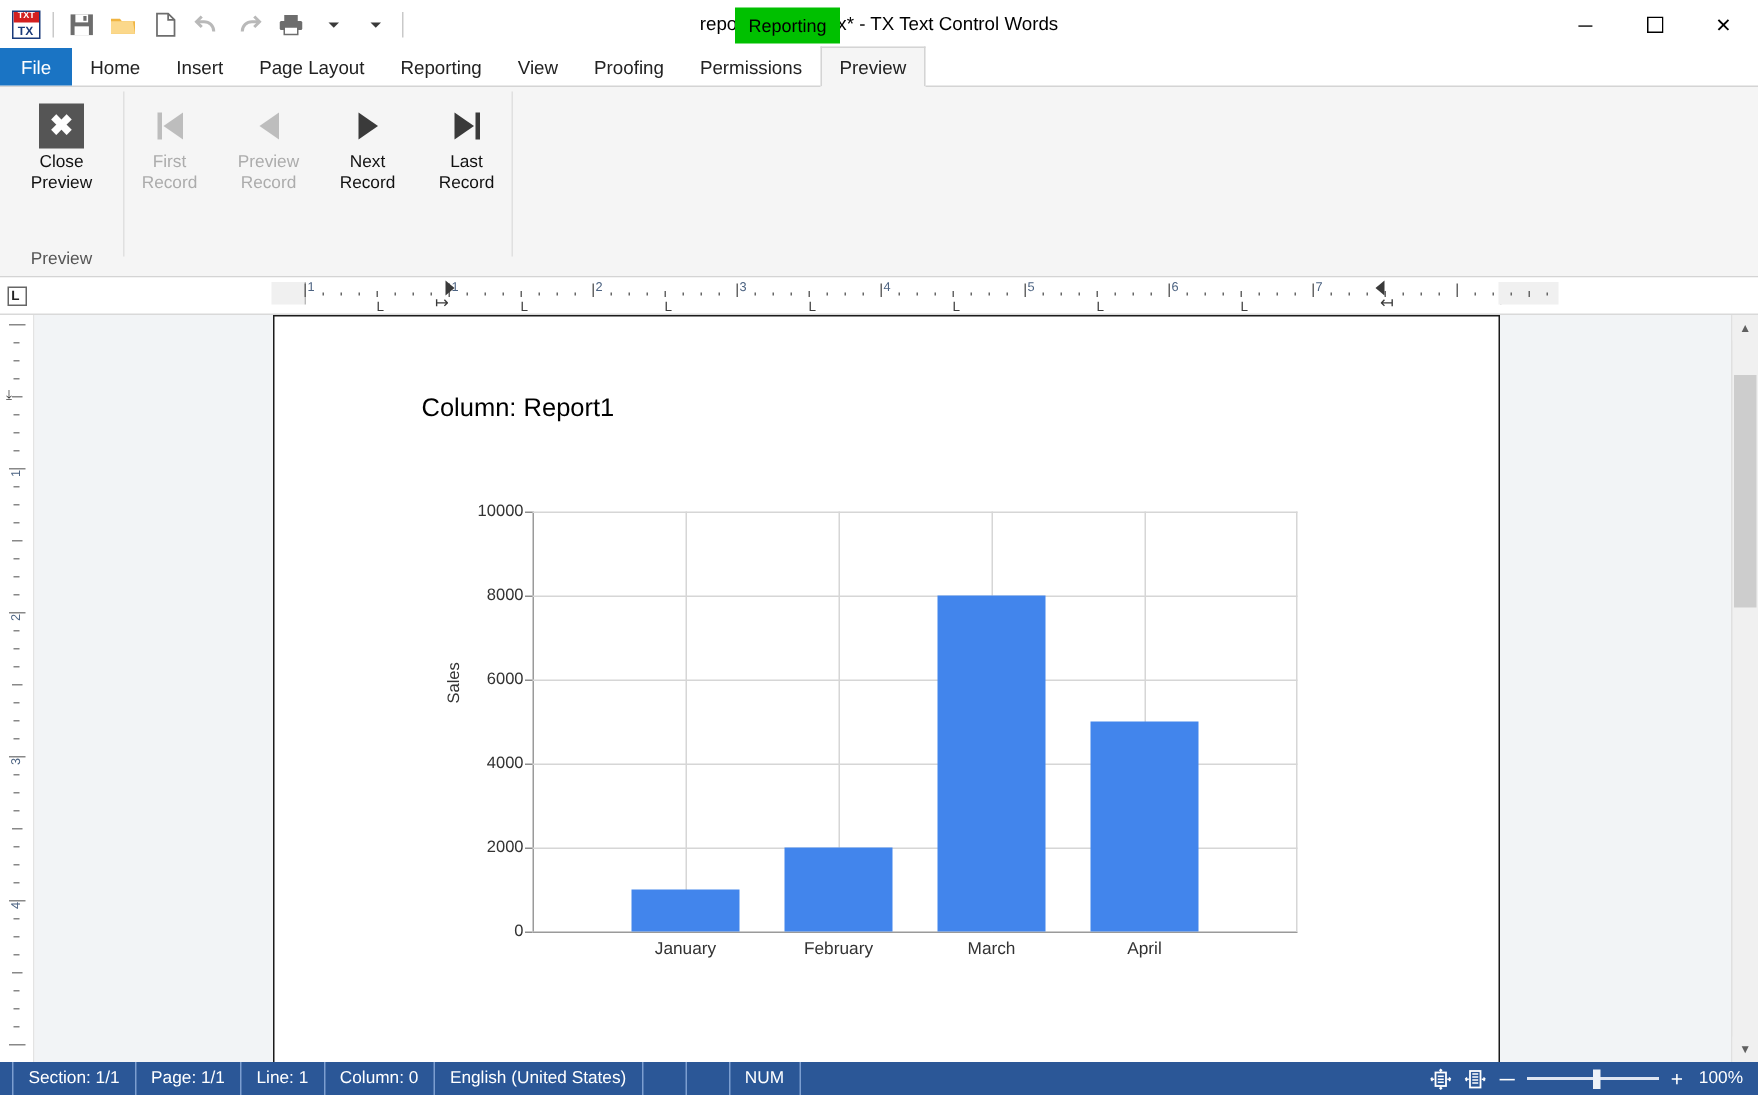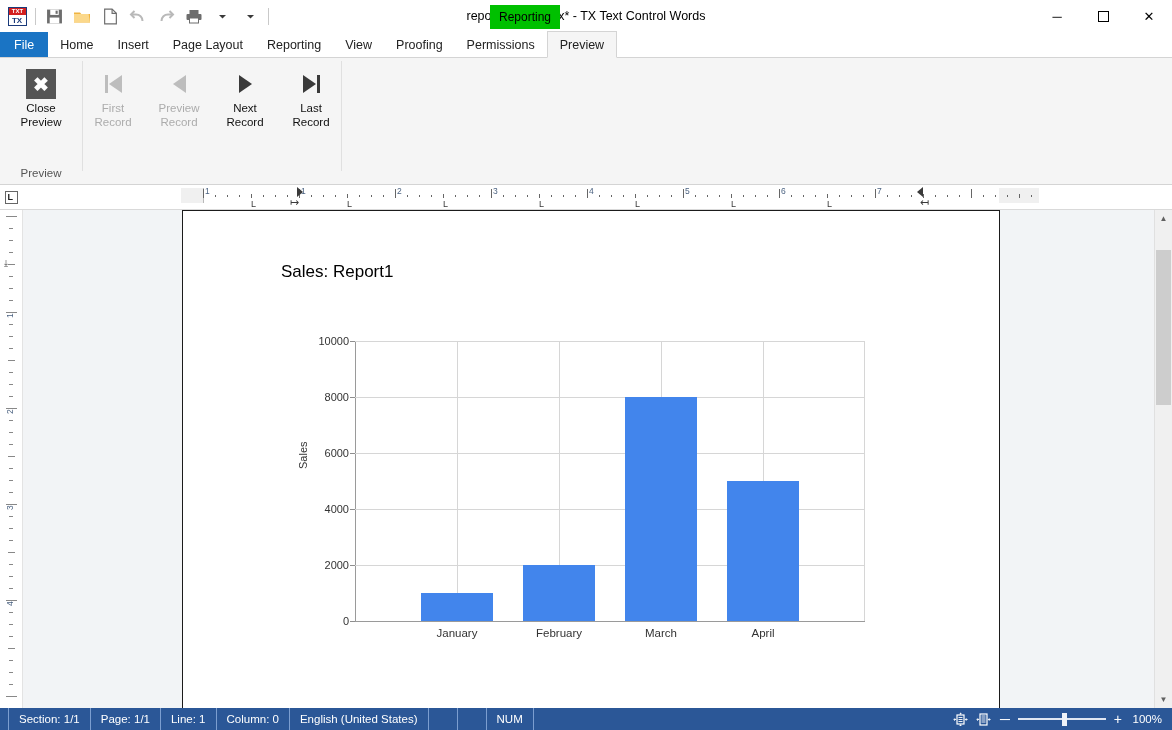--- a/index.html
+++ b/index.html
@@ -417,21 +417,21 @@
         <div class="vtick num" style="top: 486px;"></div>
         <div class="vnum" style="top: 108px;">1</div>
         <div class="vnum" style="top: 204px;">2</div>
         <div class="vnum" style="top: 300px;">3</div>
         <div class="vnum" style="top: 396px;">4</div>
         <div class="vmark" style="top: 48px;">⤓</div>
       </div>
 
     <div class="canvas">
       <div class="page">
-        <div class="doc-title">Sales: Report1</div>
+        <div class="doc-title">Column: Report1</div>
 
         <div class="chart">
           <div class="plotwrap">
             <div class="ylabel">Sales</div>
             <div class="yticks" id="yticks">
                 <div class="ytk" style="top: 280px;">0</div>
                 <div class="ytk" style="top: 224px;">2000</div>
                 <div class="ytk" style="top: 168px;">4000</div>
                 <div class="ytk" style="top: 112px;">6000</div>
                 <div class="ytk" style="top: 56px;">8000</div>

